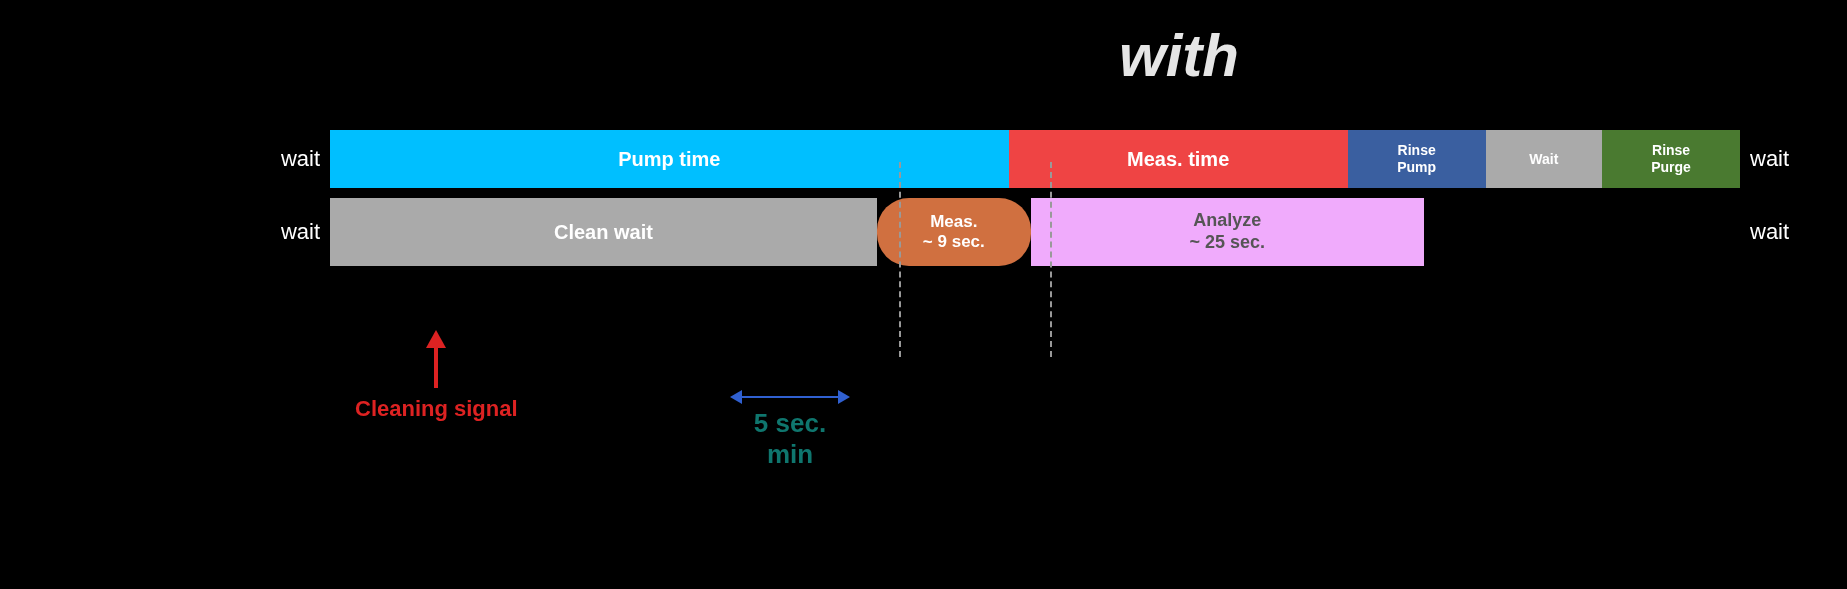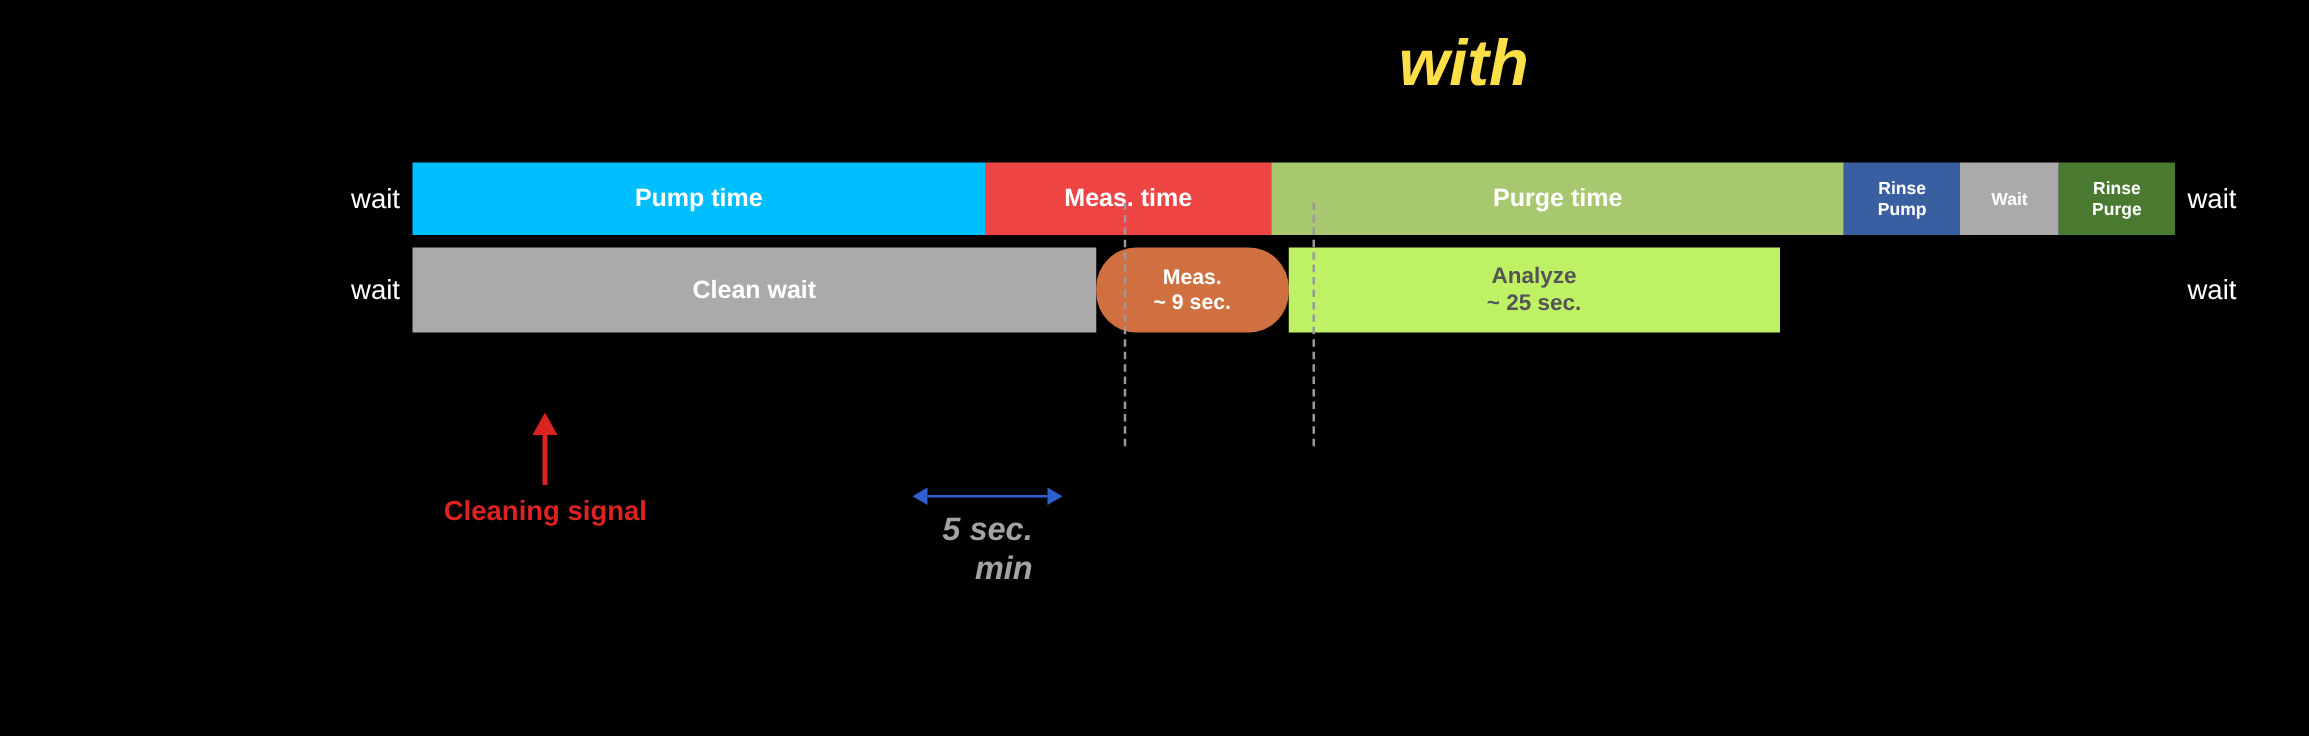--- a/index.html
+++ b/index.html
@@ -10,24 +10,24 @@
       font-family: 'Arial', sans-serif;
       position: relative;
       overflow: hidden;
     }
 
     .with-label {
       position: absolute;
       top: 21px;
       left: 1119px;
       width: 99px;
-      font-size: 52px;
+      font-size: 60px;
       font-style: italic;
       font-weight: bold;
-      color: #fde047;
+      color: #e5e5e5;
     }
 
     .diagram-container {
       position: absolute;
       top: 130px;
       left: 260px;
       width: 1550px;
     }
 
     
@@ -120,21 +120,21 @@
     }
 
     .block-meas-9 {
       background: #d07040;
       flex: 0.9;
       font-size: 17px;
       border-radius: 32px;
     }
 
     .block-analyze {
-      background: #bef264;
+      background: #f0abfc;
       flex: 2.3;
       color: #555;
       font-size: 18px;
     }
 
     
     .arrow-area {
       position: absolute;
       top: 390px;
       left: 730px;
@@ -167,24 +167,23 @@
       width: 0;
       height: 0;
       border-top: 7px solid transparent;
       border-bottom: 7px solid transparent;
       border-left: 12px solid #3060d0;
     }
 
     .arrow-label {
       font-size: 26px;
       font-weight: bold;
-      color: #a3a3a3;
-      text-align: right;
+      color: #0f766e;
+      text-align: center;
       margin-top: 4px;
-      font-style: italic;
     }
 
     
     .cleaning-signal-area {
       position: absolute;
       top: 330px;
       left: 340px;
       margin-left: 15px;
     }
 
@@ -227,21 +226,20 @@
 
 <div class="with-label">with</div>
 
 <div class="diagram-container">
 
   <div class="row">
     <div class="row-label">wait</div>
     <div class="blocks-row">
       <div class="block block-pump">Pump time</div>
       <div class="block block-meas-time">Meas. time</div>
-      <div class="block block-purge">Purge time</div>
       <div class="block block-rinse-pump">Rinse<br>Pump</div>
       <div class="block block-wait-small">Wait</div>
       <div class="block block-rinse-purge">Rinse<br>Purge</div>
     </div>
     <div class="row-label-right">wait</div>
   </div>
 
   <div class="row" style="margin-top: 10px;">
     <div class="row-label">wait</div>
     <div class="blocks-row2 blocks-row">

